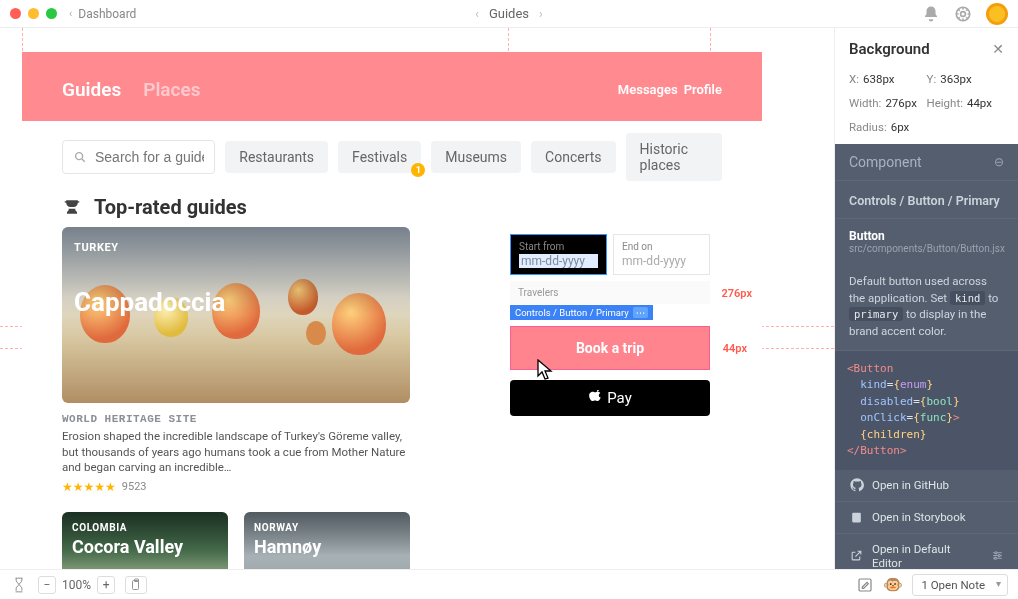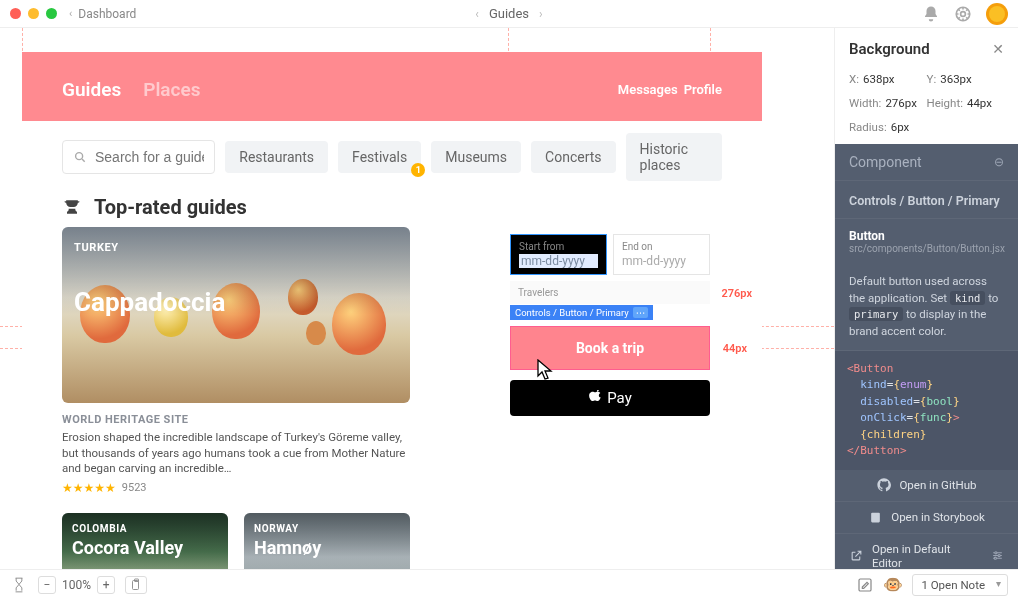--- a/index.html
+++ b/index.html
@@ -51,21 +51,21 @@
   .section-title { font-size: 20px; font-weight: 700; color: #333; }
 
   .guide-card { margin: 0 0 0 40px; width: 348px; }
   .hero { position: relative; width: 348px; height: 176px; border-radius: 6px; overflow: hidden; }
   .hero .sky { position: absolute; inset: 0; background: linear-gradient(180deg,#b7c6d6 0%,#e3dfd1 40%,#d9c9a3 62%,#b08e63 100%); }
   .hero .overlay { position: absolute; inset: 0; background: linear-gradient(180deg, rgba(0,0,0,0.35), rgba(0,0,0,0) 50%); }
   .balloon { position:absolute; border-radius:50% 50% 48% 48%; background: radial-gradient(circle at 35% 30%, #ffd27d, #e06a3d 70%); }
   .hero .country { position: absolute; left: 12px; top: 14px; font-size: 11px; letter-spacing: 0.6px; color: #fff; font-weight: 700; }
   .hero .name { position: absolute; left: 12px; top: 28px; font-size: 26px; font-weight: 700; color: #fff; margin-top: 32px; }
   .card-meta { padding: 10px 0 0 0; font-size: 11px; }
-  .card-meta .tag { color: #8a8f98; font-weight: 700; letter-spacing: 0.5px; }
+  .card-meta .tag { color: #8a8f98; font-weight: 700; letter-spacing: 0.5px; font-family: Liberation Mono, monospace; }
   .card-meta .desc { color: #555; margin-top: 4px; line-height: 1.35; font-size: 11.5px; }
   .stars { margin-top: 4px; color: #ffb400; font-size: 12px; display: flex; align-items: center; gap: 2px; }
   .stars .count { color: #888; font-size: 11px; margin-left: 4px; }
 
   .small-cards { display: flex; gap: 16px; padding: 18px 0 0 40px; }
   .small-card { width: 166px; height: 110px; border-radius: 6px; position: relative; overflow: hidden; color: #fff; }
   .small-card .ovl { position:absolute; inset:0; background: linear-gradient(180deg, rgba(0,0,0,0.35), rgba(0,0,0,0) 55%); }
   .small-card .country { position: absolute; left: 10px; top: 10px; font-size: 10px; letter-spacing: 0.6px; font-weight: 700; }
   .small-card .name { position: absolute; left: 10px; top: 24px; font-size: 18px; font-weight: 700; }
   .sc1 { background: linear-gradient(180deg,#2b4a36 0%, #4e7a54 35%, #d1cdb2 80%); }
@@ -107,21 +107,21 @@
   .panel .path { color: #cdd3dc; font-size: 12.5px; font-weight:600; margin-top: 2px; }
   .panel .small { color: #9ca3af; font-size: 10px; }
   .panel .desc { color: #cfd5de; font-size: 11.5px; line-height: 1.45; margin-top: 19px; }
   .panel code.chip { background: #464f5f; color:#e6e8ec; padding: 1px 5px; border-radius: 3px; font-size: 10.5px; }
   .code { font-family: ui-monospace, Menlo, monospace; font-size: 11px; background: #4c5567; padding: 10px 12px; line-height: 1.5; white-space: pre; overflow-x:auto;}
   .tok-tag { color: #f28c8c; }
   .tok-attr { color: #9fc5ff; }
   .tok-attr2 { color: #8fe3c0; }
   .tok-brace { color: #ffd484; }
   .tok-kw { color: #c49ef5; }
-  .link-row { display: flex; align-items: center; gap: 8px; padding: 8px 14px; border-top: 1px solid rgba(255,255,255,0.06); font-size: 11.5px; cursor:pointer;justify-content:center; }
+  .link-row { display: flex; align-items: center; gap: 8px; padding: 8px 14px; border-top: 1px solid rgba(255,255,255,0.06); font-size: 11.5px; cursor:pointer; }
   .link-row:first-of-type { border-top: none; }
   .link-row .ico { width: 15px; height: 15px; display: inline-flex; align-items:center; justify-content:center; color:#cbd2dc; }
   .link-row .spacer { margin-left: auto; color:#9aa3b2; font-size:12px;}
 
   .colors-section { padding: 12px 14px 8px 14px; font-size: 12px; color: #444; background:#fff; border-top:0; }
 
   
   .statusbar { height: 30px; border-top: 1px solid #eee; display: flex; align-items: center; padding: 0 10px; gap: 10px; font-size: 12px; color: #666; position:absolute; bottom:0; left:0; right:0; background:#fff; }
   .zoom-group { display:flex; align-items:center; gap:6px;}
   .zoom-btn { width:18px; height:18px; border:1px solid #ddd; border-radius:3px; display:flex; align-items:center; justify-content:center; font-size:12px; cursor:pointer; color:#666;}

